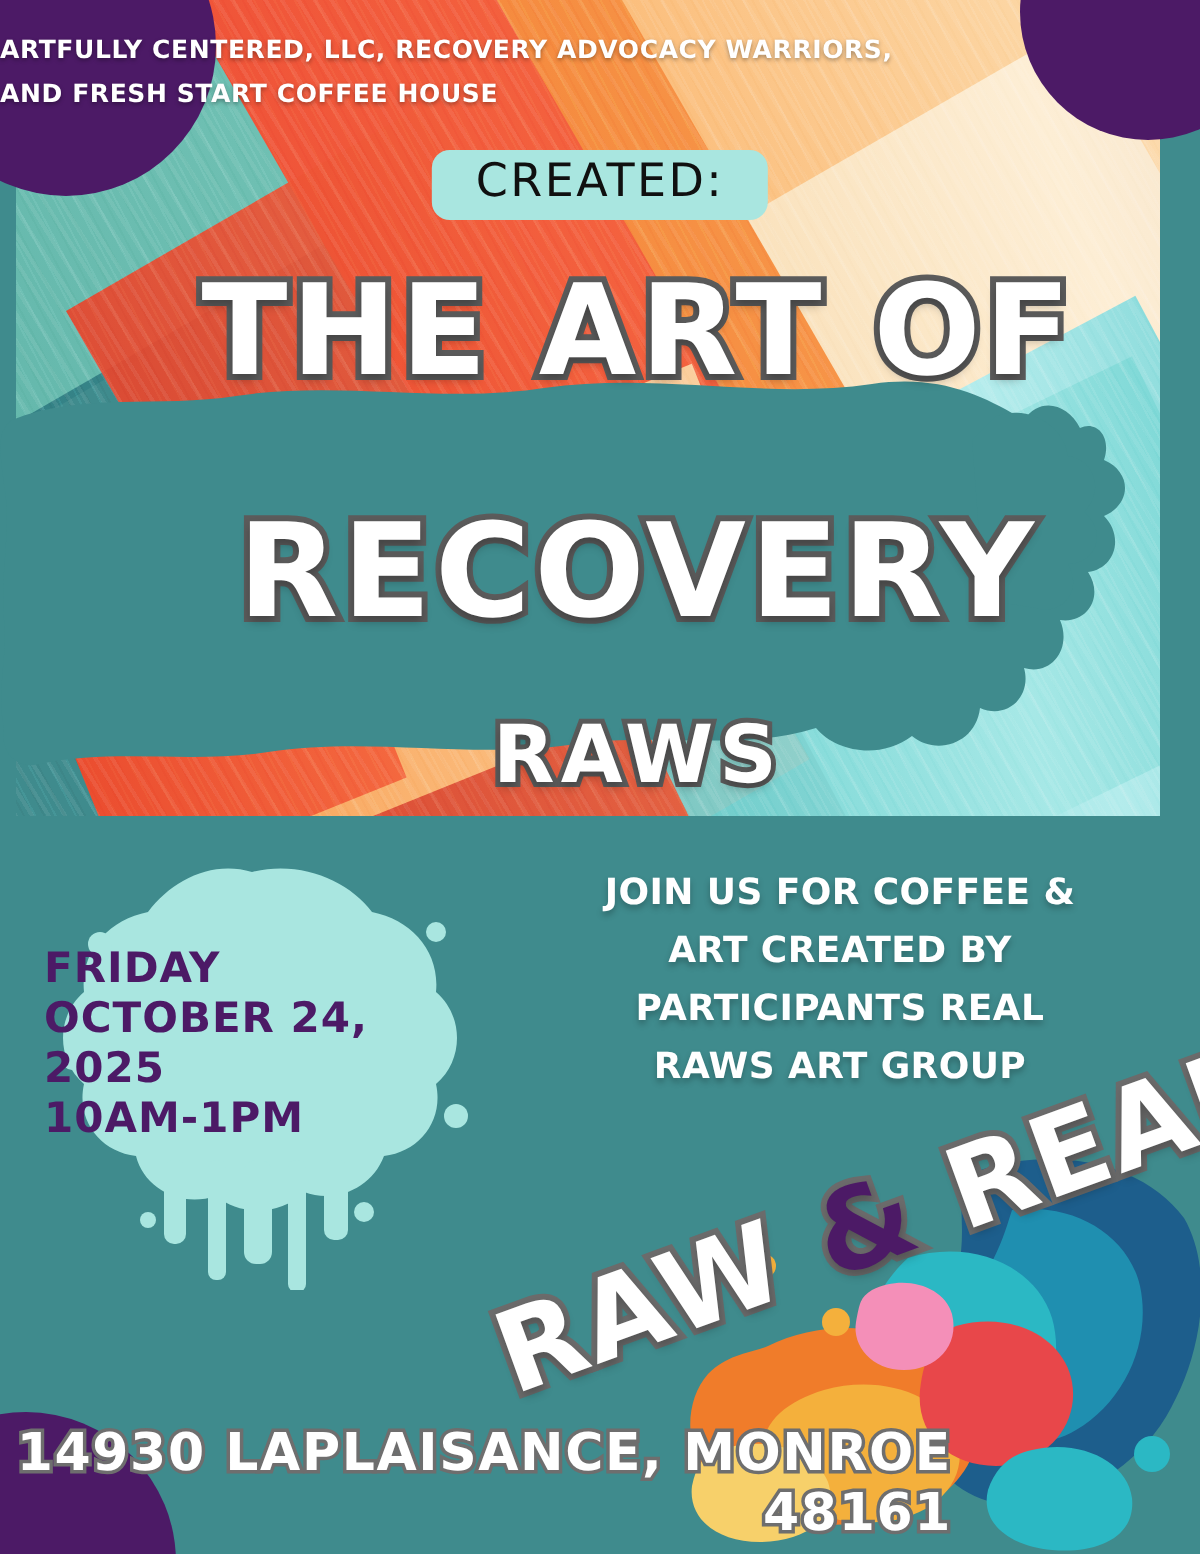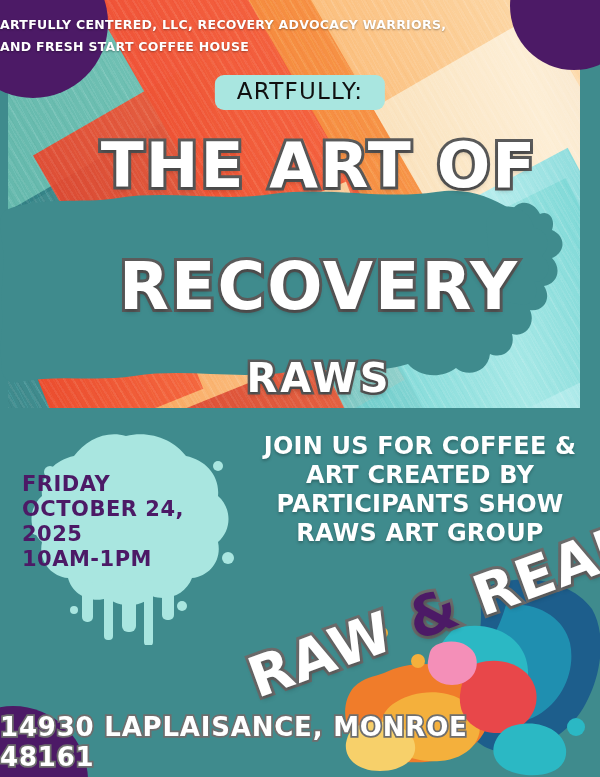--- a/index.html
+++ b/index.html
@@ -119,42 +119,42 @@
     font-weight:bold;color:#4c1a66;
     font-size:21px;line-height:25px;letter-spacing:.5px;
   }
   .date-text .dl{display:block;}
 
   
   .body-copy{
     position:absolute;left:255px;top:432px;width:330px;text-align:center;
     font-family:"DejaVu Sans", sans-serif;
     font-weight:bold;color:#ffffff;
-    font-size:24px;line-height:29px;letter-spacing:.2px;
+    font-size:18px;line-height:29px;letter-spacing:.2px;
     text-shadow:0 2px 3px rgba(0,0,0,.25);
   }
   .body-copy .cl{display:block;}
 
   
   .rawreal{
     position:absolute;left:248px;top:588px;width:340px;height:110px;
     transform:rotate(-20deg);
     font-family:"DejaVu Sans", sans-serif;
     font-weight:bold;font-size:56px;letter-spacing:1px;
     white-space:nowrap;
     -webkit-text-stroke:6px #6b6b6b;
     paint-order:stroke fill;
     text-shadow:0 3px 5px rgba(0,0,0,.22);
   }
   .rr-w{color:#ffffff;}
   .rr-amp{color:#4c1a66;}
 
   
   .address{
-    position:absolute;left:0;top:712px;width:476px;text-align:left;
+    position:absolute;left:0;top:712px;width:476px;text-align:right;
     font-family:"DejaVu Sans", sans-serif;
     font-weight:bold;color:#ffffff;
     font-size:26px;letter-spacing:.8px;
     -webkit-text-stroke:3.5px #6e6e6e;
     paint-order:stroke fill;
   }
 </style>
 </head>
 <body>
 
@@ -194,21 +194,21 @@
 
   <div class="corner c-tl"></div>
   <div class="corner c-tr"></div>
   <div class="corner c-bl"></div>
 
   <div class="credits">
     <span class="ln">ARTFULLY CENTERED, LLC, RECOVERY ADVOCACY WARRIORS,</span>
     <span class="ln">AND FRESH START COFFEE HOUSE</span>
   </div>
 
-  <div class="present">ARTFULLY:</div>
+  <div class="present">CREATED:</div>
 
   <div class="bigtitle t1">THE ART OF</div>
   <div class="bigtitle t2">RECOVERY</div>
   <div class="bigtitle t3">RAWS</div>
 
   <div class="splash-wrap">
     <svg width="220" height="215" viewBox="0 0 220 215">
       <path fill="#a9e6e0" d="M104,6 C128,0 152,10 164,26 C184,30 198,46 196,66
         C210,78 210,100 196,112 C200,130 188,146 170,148 C164,164 146,172 130,166
         C118,178 98,178 86,168 C68,174 50,164 46,148 C28,146 16,130 20,112
@@ -229,21 +229,21 @@
       <span class="dl">FRIDAY</span>
       <span class="dl">OCTOBER 24,</span>
       <span class="dl">2025</span>
       <span class="dl">10AM-1PM</span>
     </div>
   </div>
 
   <div class="body-copy">
     <span class="cl">JOIN US FOR COFFEE &amp;</span>
     <span class="cl">ART CREATED BY</span>
-    <span class="cl">PARTICIPANTS SHOW</span>
+    <span class="cl">PARTICIPANTS REAL</span>
     <span class="cl">RAWS ART  GROUP</span>
   </div>
 
   <svg style="position:absolute;left:330px;top:575px;width:270px;height:202px" viewBox="0 0 270 202">
     <path fill="#1d5e8c" d="M150,14 C190,-4 240,4 262,34 C276,58 272,96 258,124
       C246,150 222,170 192,176 C166,182 142,170 134,148 C126,124 134,96 146,70
       C154,50 150,30 150,14 Z"></path>
     <path fill="#1f8fb0" d="M176,30 C206,26 234,42 240,68 C246,96 232,126 208,140
       C188,152 164,146 156,126 C148,104 156,76 166,56 C172,44 174,36 176,30 Z"></path>
     <path fill="#2bb8c4" d="M124,54 C156,44 188,58 196,84 C204,112 188,142 160,152

